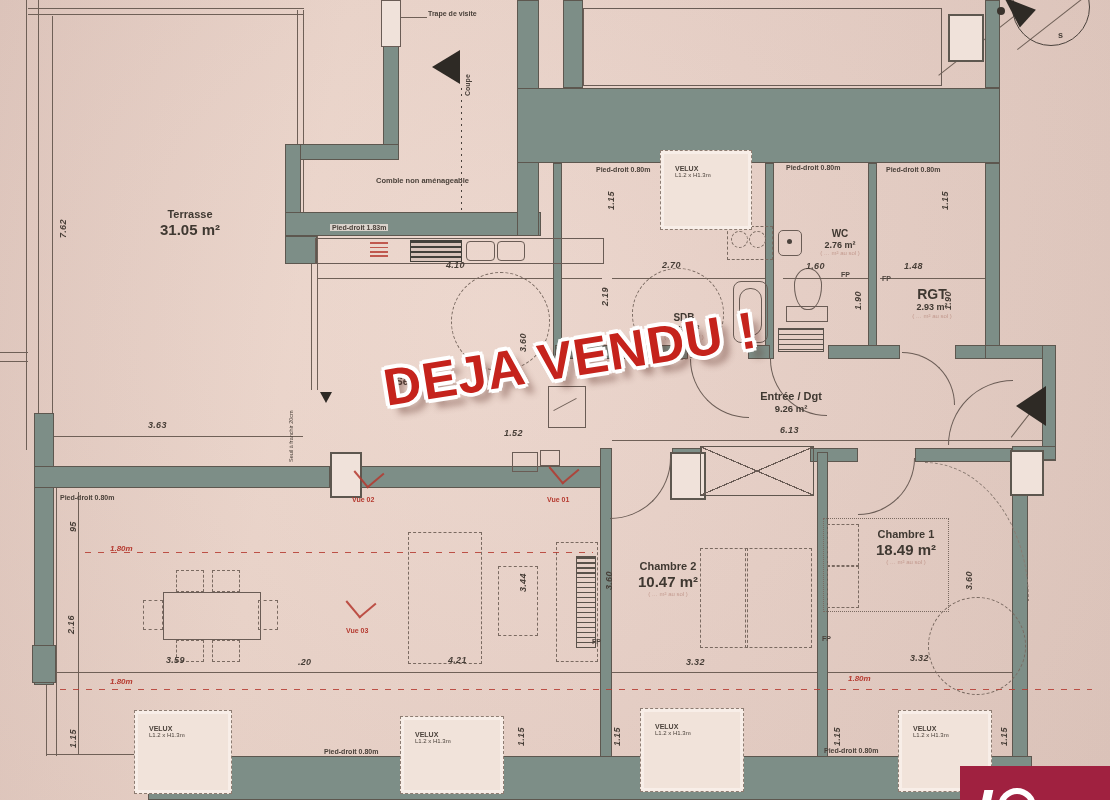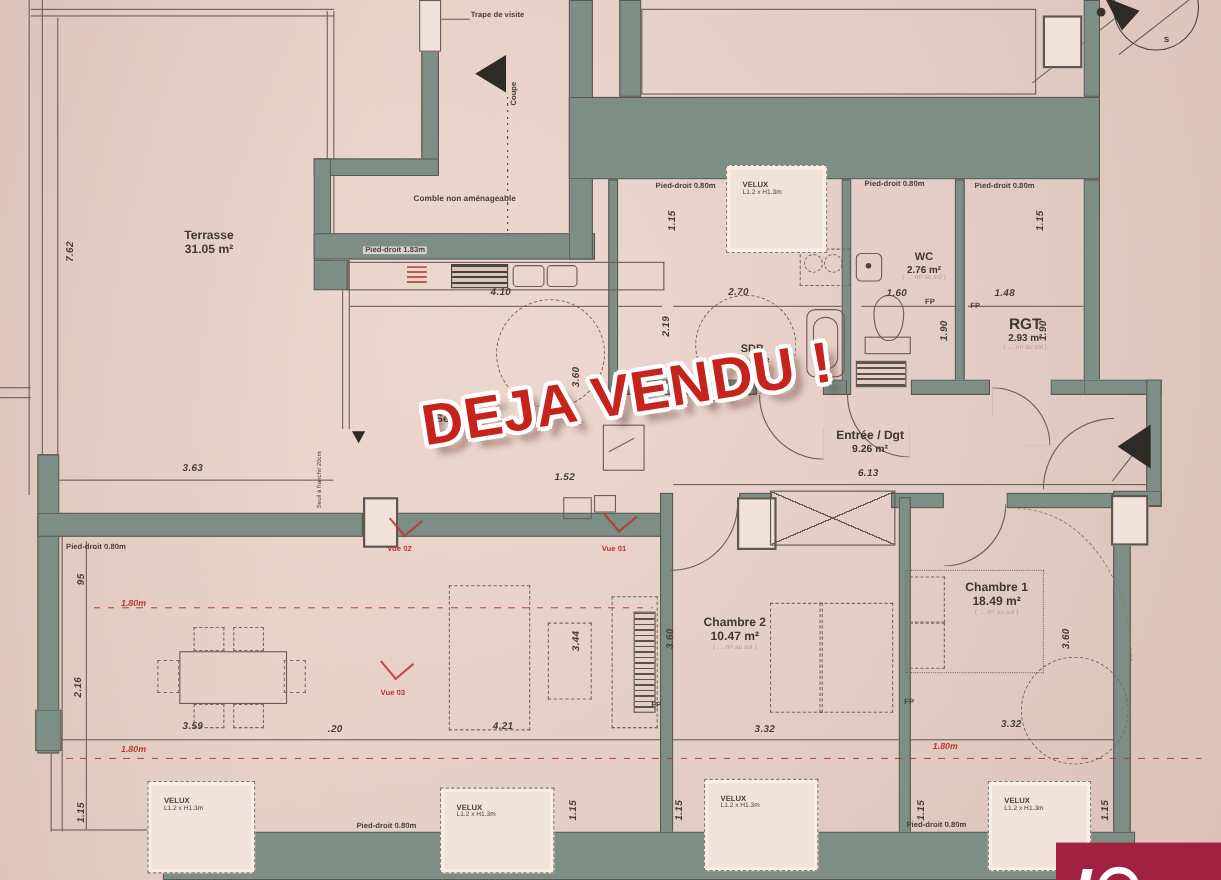--- a/index.html
+++ b/index.html
@@ -16,21 +16,21 @@
   .circ{border-radius:50%;}
   .wsq{position:absolute;background:#f0e2da;border:2px solid #5d574f;z-index:4;}
   .dim{position:absolute;font:italic bold 9px "Liberation Sans",sans-serif;color:#473e37;
        white-space:nowrap;z-index:6;letter-spacing:.3px;}
   .rot{transform:rotate(-90deg);transform-origin:left top;}
   .ann{position:absolute;font:bold 7px "Liberation Sans",sans-serif;color:#4a413a;
        white-space:nowrap;z-index:6;}
   .tiny{font-size:5.5px;font-weight:normal;}
   .room{position:absolute;text-align:center;z-index:6;white-space:nowrap;}
   .room .nm{font-weight:bold;font-size:11px;display:block;line-height:1.15;}
-  .room .ar{font-weight:bold;font-size:11px;display:block;line-height:1.2;}
+  .room .ar{font-weight:bold;font-size:15px;display:block;line-height:1.2;}
   .room .sub{font-size:6px;color:rgba(168,112,98,.55);display:block;font-weight:normal;}
   .redln{position:absolute;height:1px;z-index:5;
        background:repeating-linear-gradient(90deg,#b5392f 0 6px,transparent 6px 13px);opacity:.85;}
   .hline{position:absolute;font:italic bold 8px "Liberation Sans",sans-serif;color:#b5392f;z-index:6;white-space:nowrap;}
   .vuesym{position:absolute;width:20px;height:20px;z-index:6;
        border-left:2px solid #b5392f;border-bottom:2px solid #b5392f;transform:rotate(-40deg);opacity:.85;}
   .vuelab{position:absolute;font:bold 7px "Liberation Sans",sans-serif;color:#b5392f;z-index:6;white-space:nowrap;}
   .velux-box{position:absolute;background:#f1e3da;border:1px dashed #8d7c72;z-index:5;box-shadow:inset 0 0 0 3px rgba(255,250,245,.5);}
   .velux-box .v1{display:block;font:bold 7px "Liberation Sans",sans-serif;color:#4a413a;margin:14px 0 0 14px;}
   .velux-box .v2{display:block;font:6px "Liberation Sans",sans-serif;color:#4a413a;margin-left:14px;}
@@ -243,21 +243,21 @@
   <div style="position:absolute;left:997px;top:7px;width:8px;height:8px;border-radius:50%;background:#3a332d;z-index:6"></div>
   <span class="ann" style="left:1058px;top:30px;font-size:9px">s</span>
 
   <div class="stamp">DEJA VENDU !</div>
   <div class="logo">
     <div style="position:absolute;left:38px;top:22px;width:26px;height:26px;border-radius:50%;border:6px solid #fff"></div>
     <div style="position:absolute;left:22px;top:24px;width:9px;height:22px;background:#fff;transform:skewX(-12deg)"></div>
   </div>
 
 <span class="dim rot" style="left: 58px; top: 238px;">7.62</span>
-    <span class="dim" style="left: 166px; top: 420px;">3.63</span>
+    <span class="dim" style="left: 148px; top: 420px;">3.63</span>
     <span class="dim" style="left: 446px; top: 260px;">4.10</span>
     <span class="dim rot" style="left: 518px; top: 352px;">3.60</span>
     <span class="dim rot" style="left: 600px; top: 306px;">2.19</span>
     <span class="dim" style="left: 662px; top: 260px;">2.70</span>
     <span class="dim rot" style="left: 606px; top: 210px;">1.15</span>
     <span class="dim" style="left: 806px; top: 261px;">1.60</span>
     <span class="dim rot" style="left: 853px; top: 310px;">1.90</span>
     <span class="dim" style="left: 904px; top: 261px;">1.48</span>
     <span class="dim rot" style="left: 943px; top: 310px;">1.90</span>
     <span class="dim rot" style="left: 940px; top: 210px;">1.15</span>

